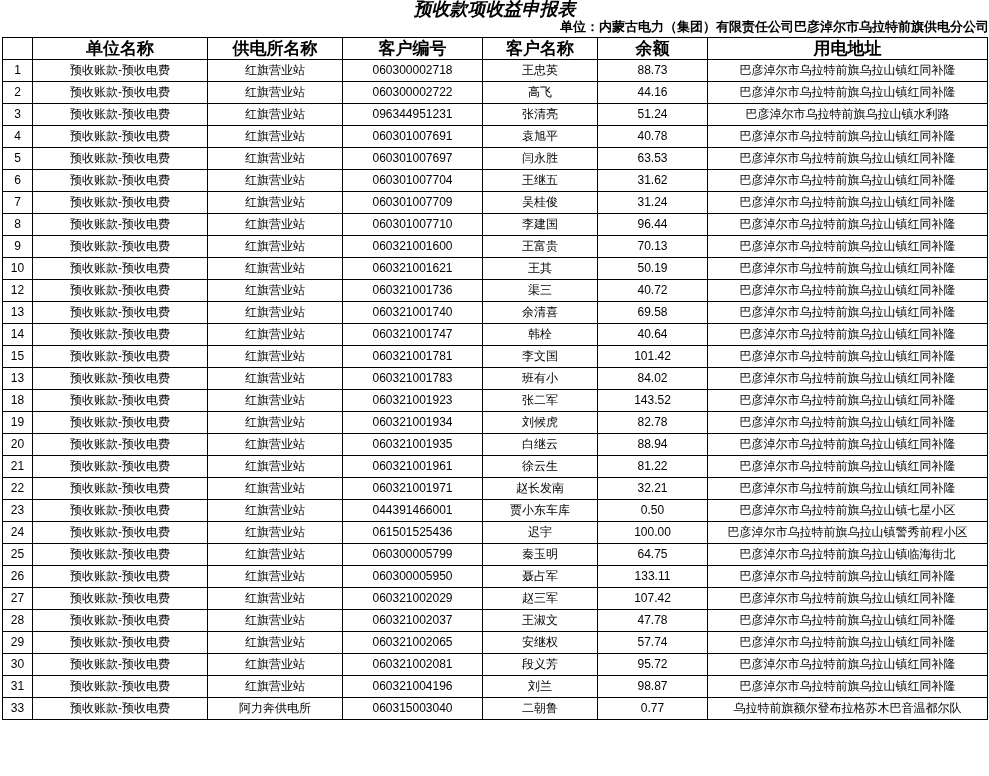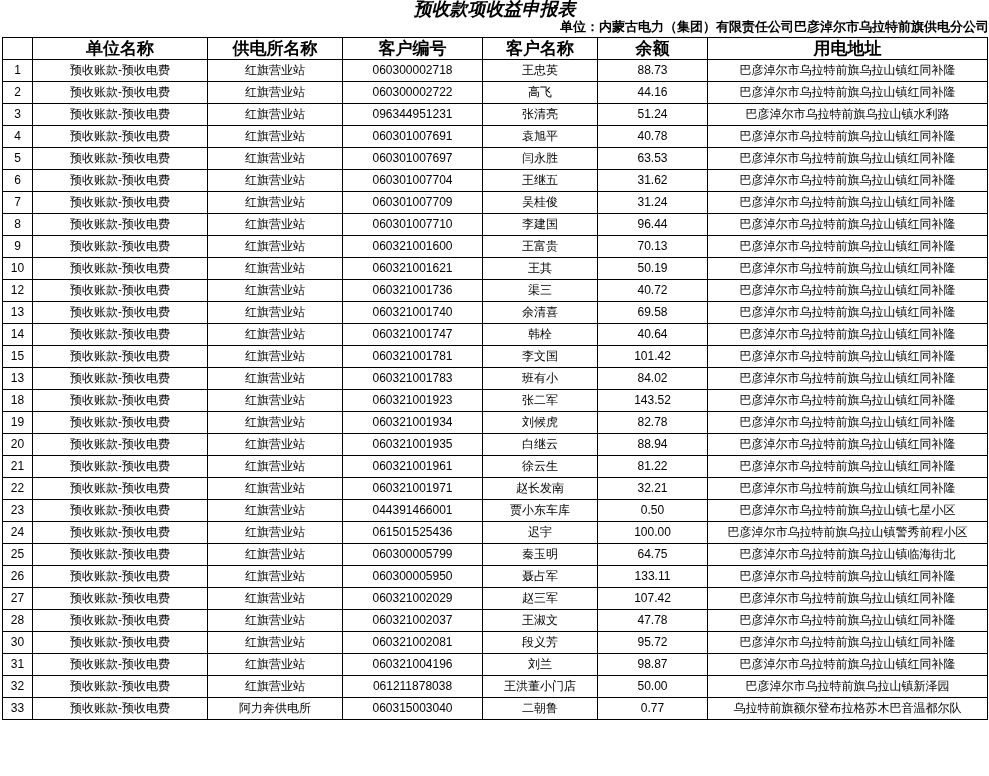--- a/index.html
+++ b/index.html
@@ -323,45 +323,45 @@
         <tr>
           <td>28</td>
           <td>预收账款-预收电费</td>
           <td>红旗营业站</td>
           <td>060321002037</td>
           <td>王淑文</td>
           <td class="amt">47.78</td>
           <td>巴彦淖尔市乌拉特前旗乌拉山镇红同补隆</td>
         </tr>
         <tr>
+          <td>29</td>
+          <td>预收账款-预收电费</td>
+          <td>红旗营业站</td>
+          <td>060321002065</td>
+          <td>安继权</td>
+          <td class="amt">57.74</td>
+          <td>巴彦淖尔市乌拉特前旗乌拉山镇红同补隆</td>
+        </tr>
+        <tr>
           <td>30</td>
           <td>预收账款-预收电费</td>
           <td>红旗营业站</td>
           <td>060321002081</td>
           <td>段义芳</td>
           <td class="amt">95.72</td>
           <td>巴彦淖尔市乌拉特前旗乌拉山镇红同补隆</td>
         </tr>
         <tr>
           <td>31</td>
           <td>预收账款-预收电费</td>
           <td>红旗营业站</td>
           <td>060321004196</td>
           <td>刘兰</td>
           <td class="amt">98.87</td>
           <td>巴彦淖尔市乌拉特前旗乌拉山镇红同补隆</td>
-        </tr>
-        <tr>
-          <td>32</td>
-          <td>预收账款-预收电费</td>
-          <td>红旗营业站</td>
-          <td>061211878038</td>
-          <td>王洪董小门店</td>
-          <td class="amt">50.00</td>
-          <td>巴彦淖尔市乌拉特前旗乌拉山镇新泽园</td>
         </tr>
         <tr>
           <td>33</td>
           <td>预收账款-预收电费</td>
           <td>阿力奔供电所</td>
           <td>060315003040</td>
           <td>二朝鲁</td>
           <td class="amt">0.77</td>
           <td>乌拉特前旗额尔登布拉格苏木巴音温都尔队</td>
         </tr>

